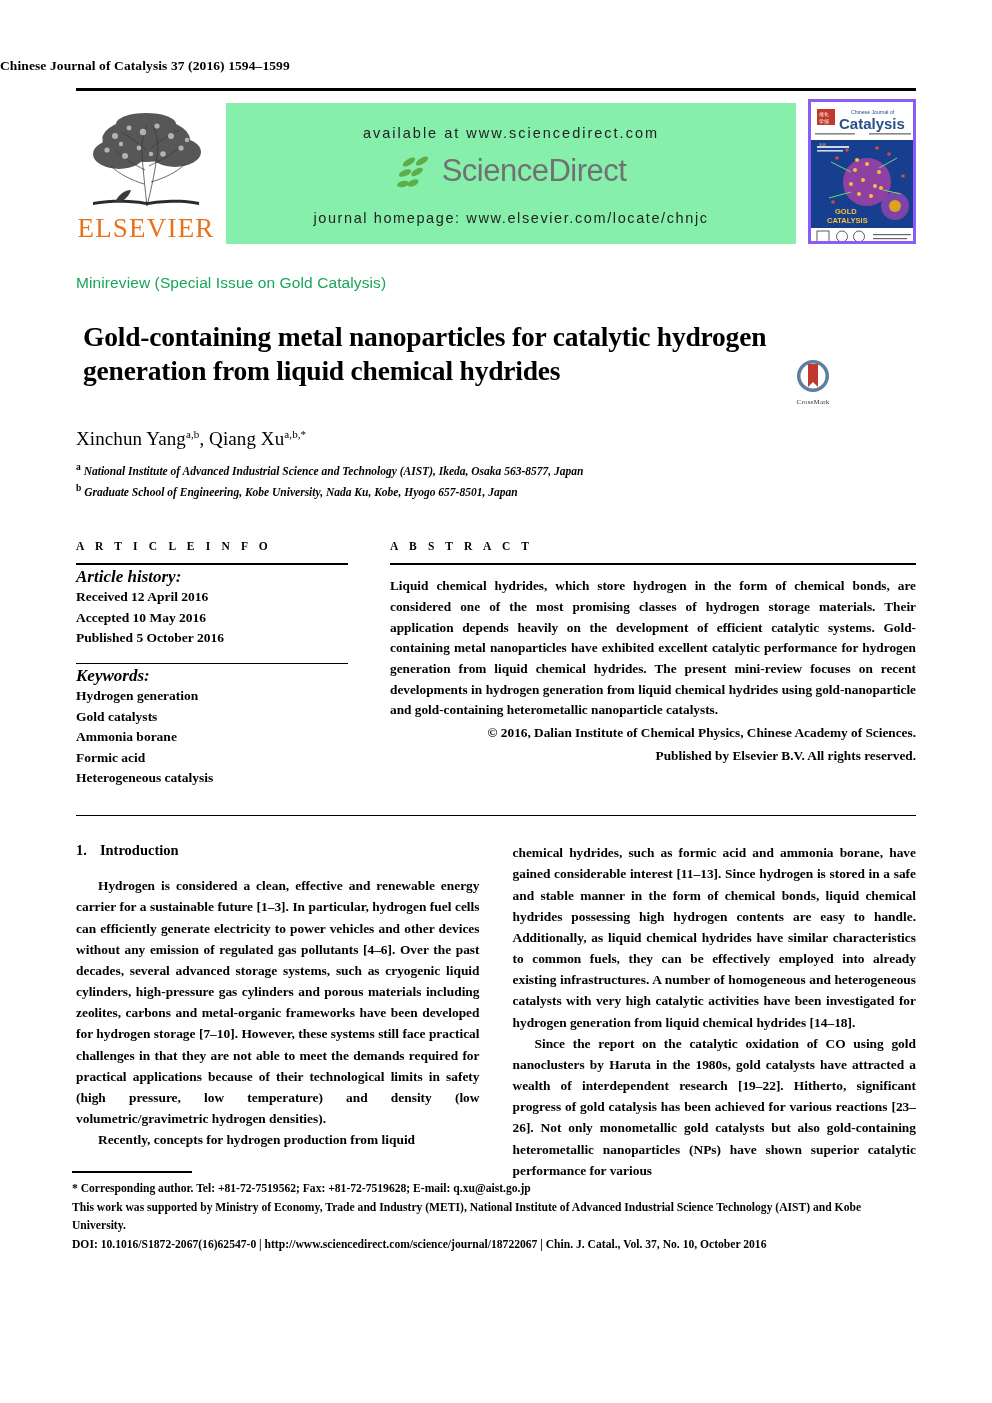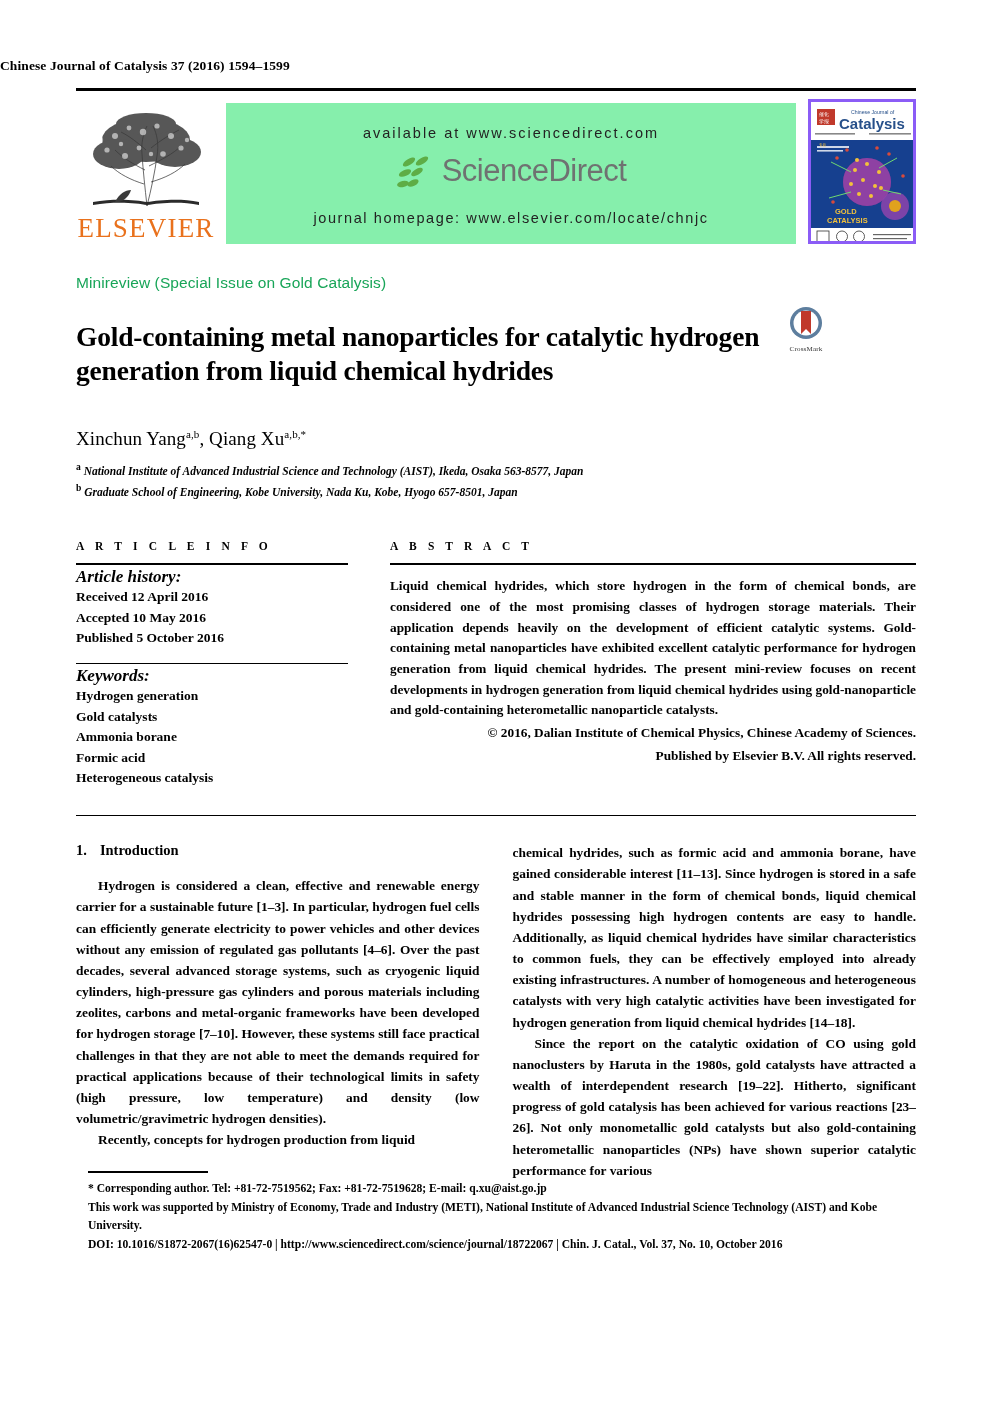--- a/index.html
+++ b/index.html
@@ -97,21 +97,21 @@
   
   .content { margin: 0 76px; }
 
   .doctype {
     color: #18a558;
     font-family: "Liberation Sans", sans-serif;
     font-size: 15.5px;
     margin-top: 30px;
     letter-spacing: 0.1px;
   }
-  .title-row { display: flex; align-items: flex-start; margin-top: 10px; }
+  .title-row { display: flex; align-items: flex-end; margin-top: 10px; margin-left: 7px; }
   .article-title {
     flex: 1 1 auto;
     font-size: 27.5px;
     font-weight: bold;
     line-height: 1.22;
     letter-spacing: -0.2px;
     max-width: 700px;
   }
   .crossmark {
     flex: 0 0 60px;
@@ -206,21 +206,21 @@
     line-height: 1.58;
     text-align: justify;
     text-indent: 22px;
     margin: 0;
   }
   .para + .para { margin-top: 0; }
 
   
   .footnote-area {
     position: absolute;
-    left: 88px;
+    left: 72px;
     right: 76px;
     bottom: 148px;
   }
   .fn-rule { width: 120px; height: 1.6px; background: #000; margin-bottom: 7px; }
   .fn-line {
     font-size: 11.6px;
     font-weight: bold;
     line-height: 1.62;
   }
 </style>

